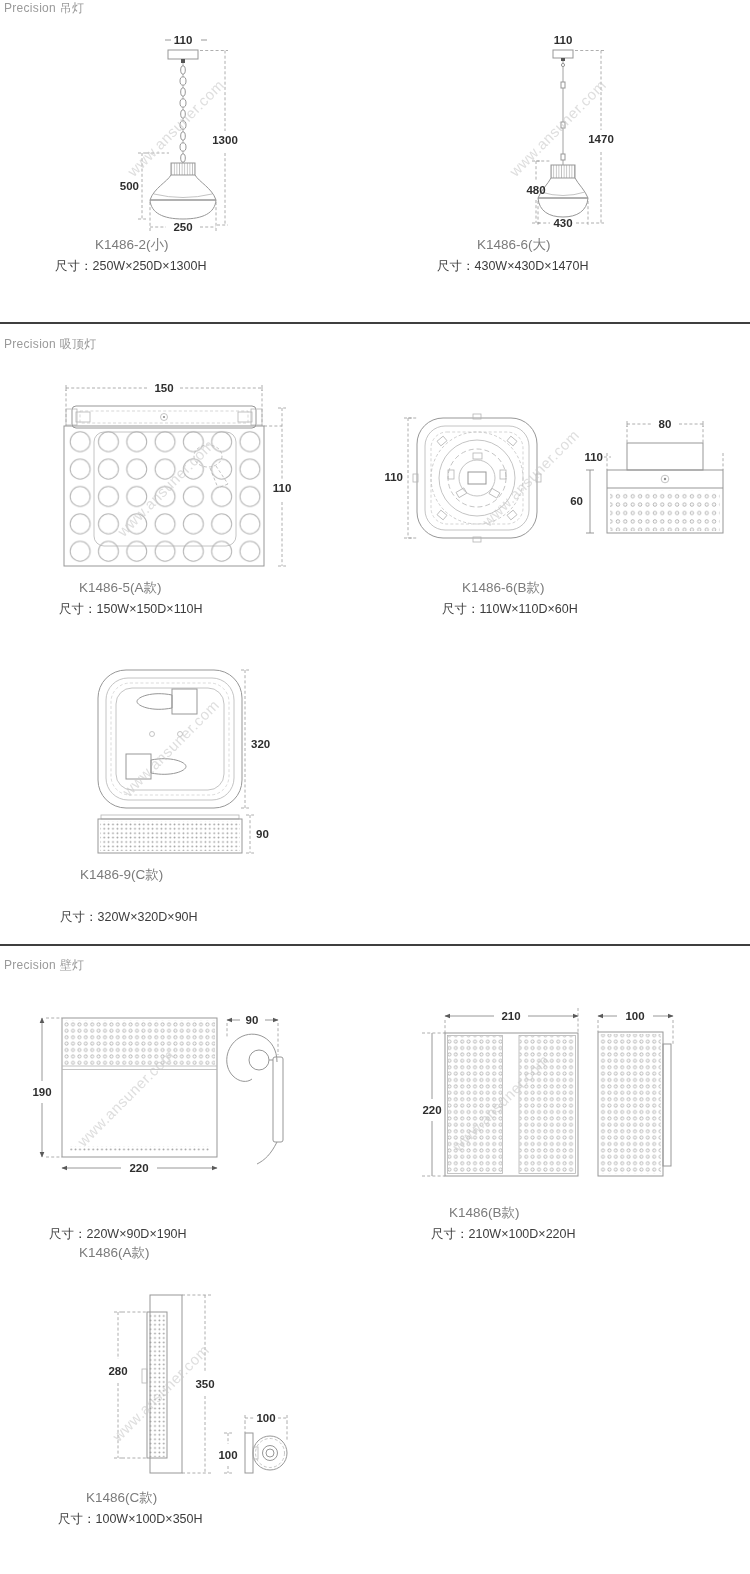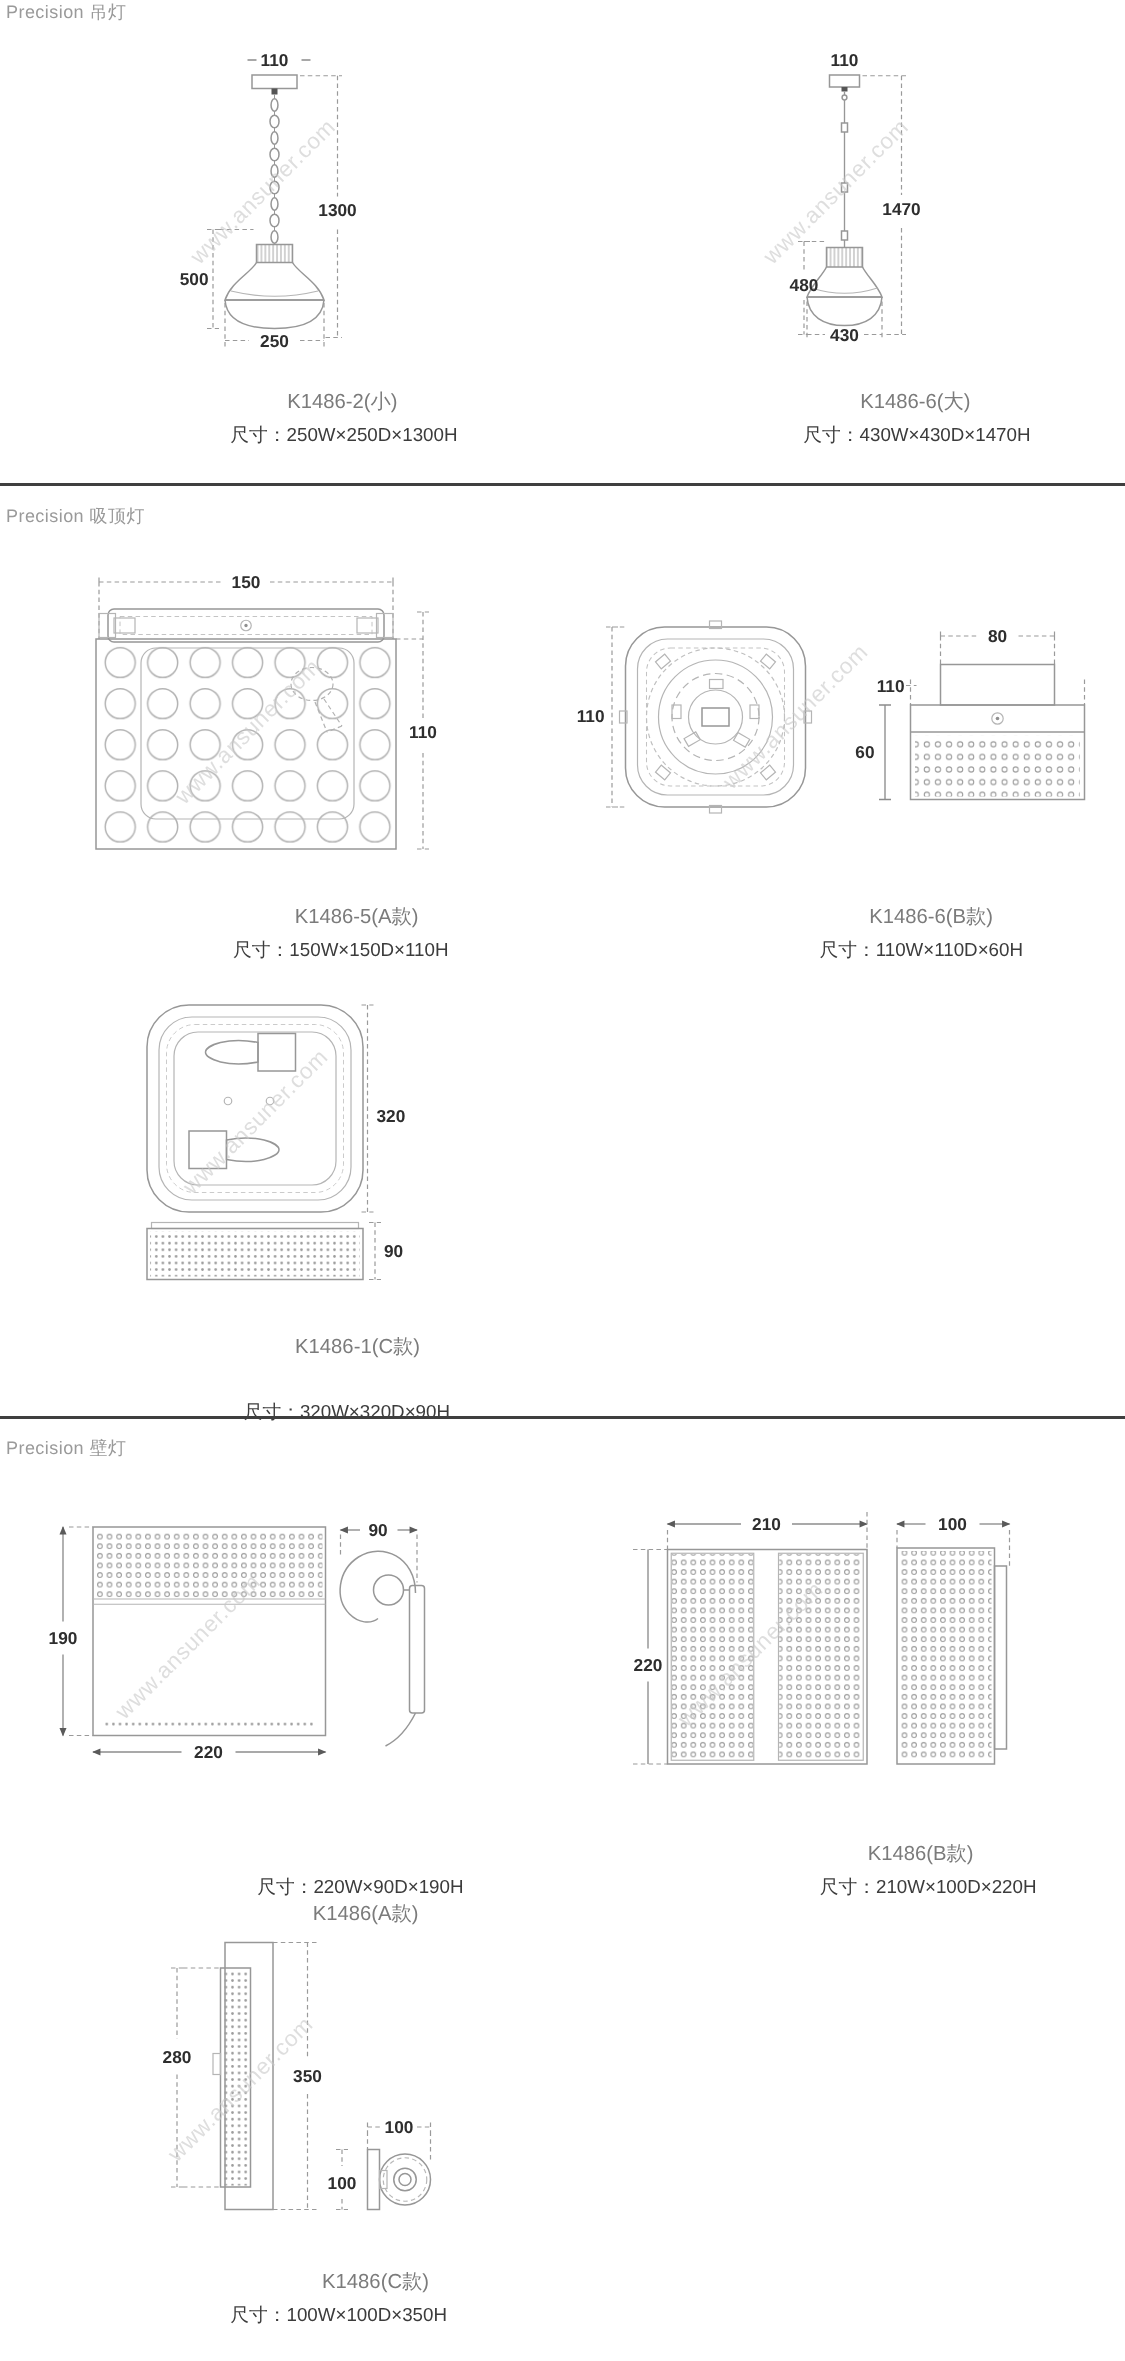--- a/index.html
+++ b/index.html
@@ -4,22 +4,22 @@
 <style>
   * { margin:0; padding:0; box-sizing:border-box; }
   html,body { background:#ffffff; }
   body {
     position:relative; width:750px; height:1574px; overflow:hidden;
     font-family:"Liberation Sans","DejaVu Sans",sans-serif;
   }
   .hdr { position:absolute; left:4px; font-size:12px; color:#9a9a9a; letter-spacing:.3px; }
   .divider { position:absolute; left:0; width:750px; height:2px; background:#3f3f3f; }
   .fig { position:absolute; }
-  .ptitle { position:absolute; text-align:right; font-size:13.5px; color:#7b7b7b;margin-top:23px; }
-  .psize  { position:absolute; text-align:right; font-size:12.5px; color:#3c3c3c;margin-top:24px; }
+  .ptitle { position:absolute; text-align:left; font-size:13.5px; color:#7b7b7b; }
+  .psize  { position:absolute; text-align:left; font-size:12.5px; color:#3c3c3c; }
   .wm { position:absolute; width:170px; color:#c9c9c9; opacity:.6; font-size:15px;
         letter-spacing:.5px; white-space:nowrap; transform:rotate(-45deg); pointer-events:none; }
   svg { display:block; overflow:visible; }
   text.dim { font-family:"Liberation Sans","DejaVu Sans",sans-serif; font-size:11.5px; font-weight:bold; fill:#2e2e2e; }
   .ln  { stroke:#979797; stroke-width:1; fill:none; }
   .lnl { stroke:#b5b5b5; stroke-width:.8; fill:none; }
   .dm  { stroke:#8c8c8c; stroke-width:.9; fill:none; }
   .dmd { stroke:#9a9a9a; stroke-width:.8; fill:none; stroke-dasharray:3 2.2; }
 </style>
 </head>
@@ -240,21 +240,21 @@
   <g>
     <rect class="lnl" x="21" y="160" width="138" height="4"></rect>
     <rect class="ln" x="18" y="164" width="144" height="34"></rect>
     <rect x="20" y="166" width="140" height="30" fill="url(#fine)" stroke="none"></rect>
   </g>
   <g class="dmd">
     <path d="M170,160 V198 M166,160 H174 M166,198 H174"></path>
   </g>
   <text class="dim" x="176" y="183" text-anchor="start">90</text>
 </svg>
-<div class="ptitle" style="left:80px;width:200px;top:866px">K1486-1(C款)</div>
+<div class="ptitle" style="left:80px;width:200px;top:866px">K1486-9(C款)</div>
 <div class="psize" style="left:60px;width:240px;top:909px">尺寸：320W×320D×90H</div>
 
 <div class="divider" style="top:944px"></div>
 
 <div class="hdr" style="top:957px">Precision 壁灯</div>
 
 <svg class="fig" style="left:25px;top:1002px" width="270" height="175">
   <g>
     <rect class="ln" x="37" y="16" width="155" height="139"></rect>
     <rect x="39" y="18" width="151" height="45" fill="url(#holes)" stroke="none"></rect>

